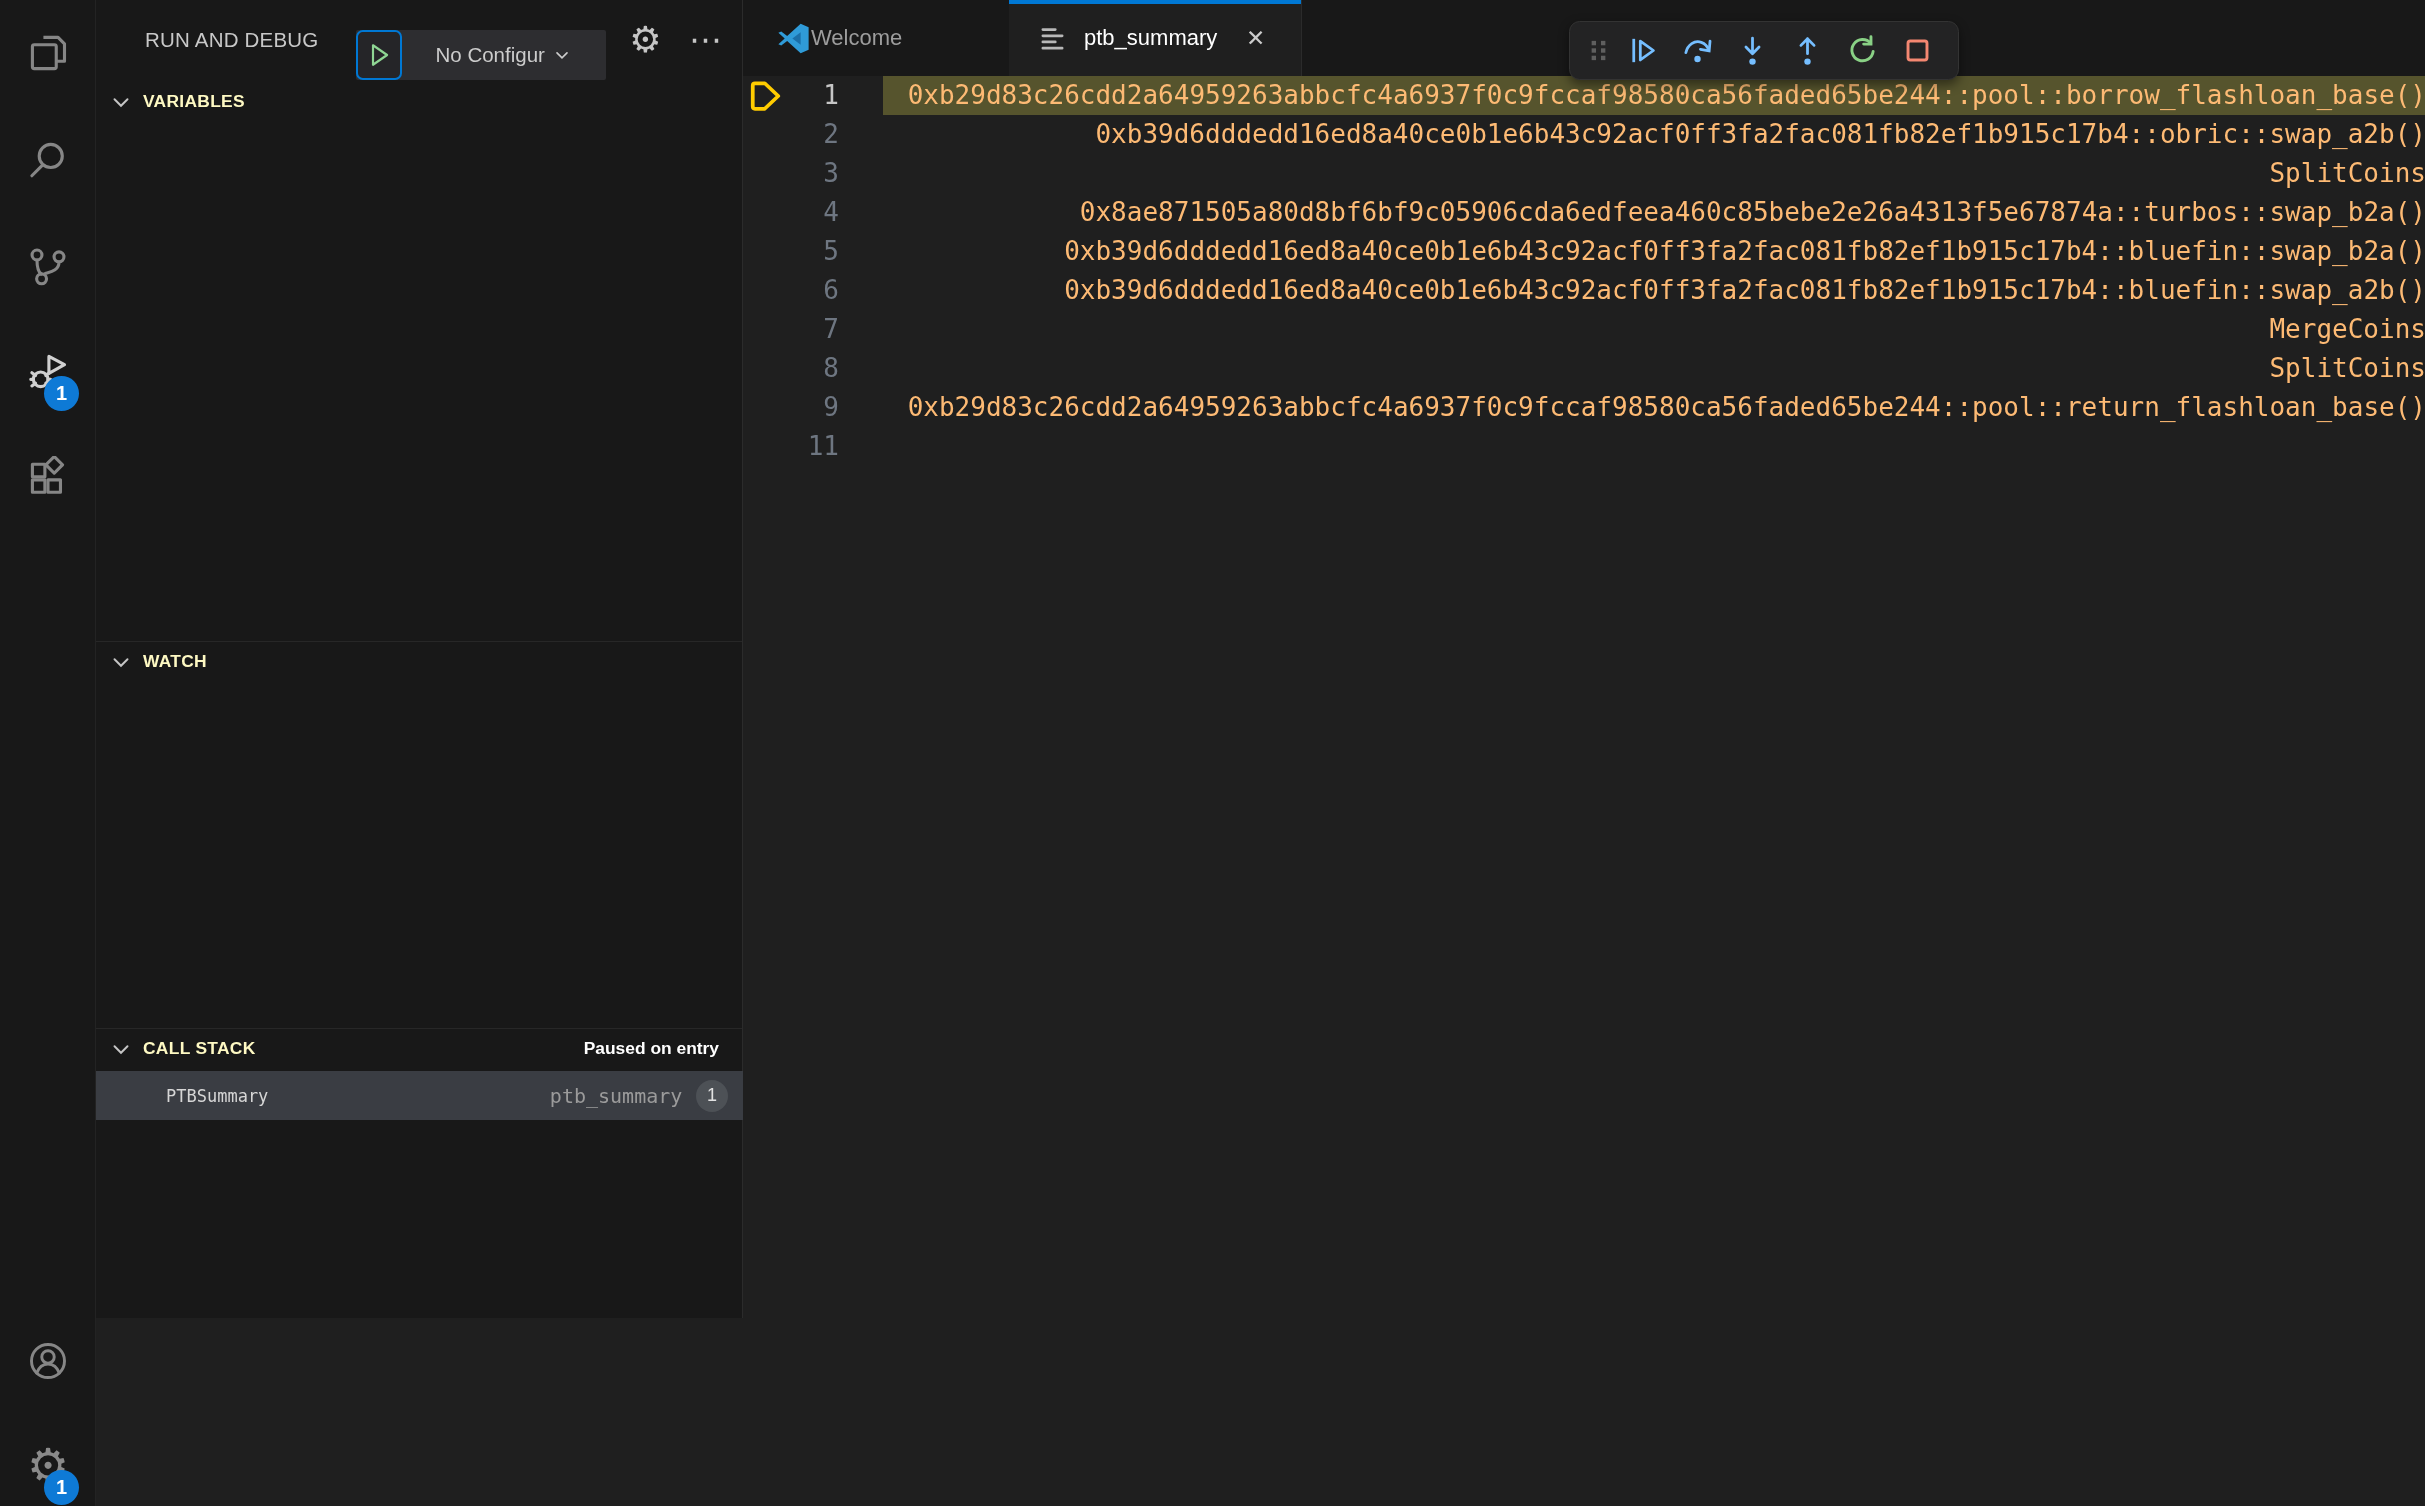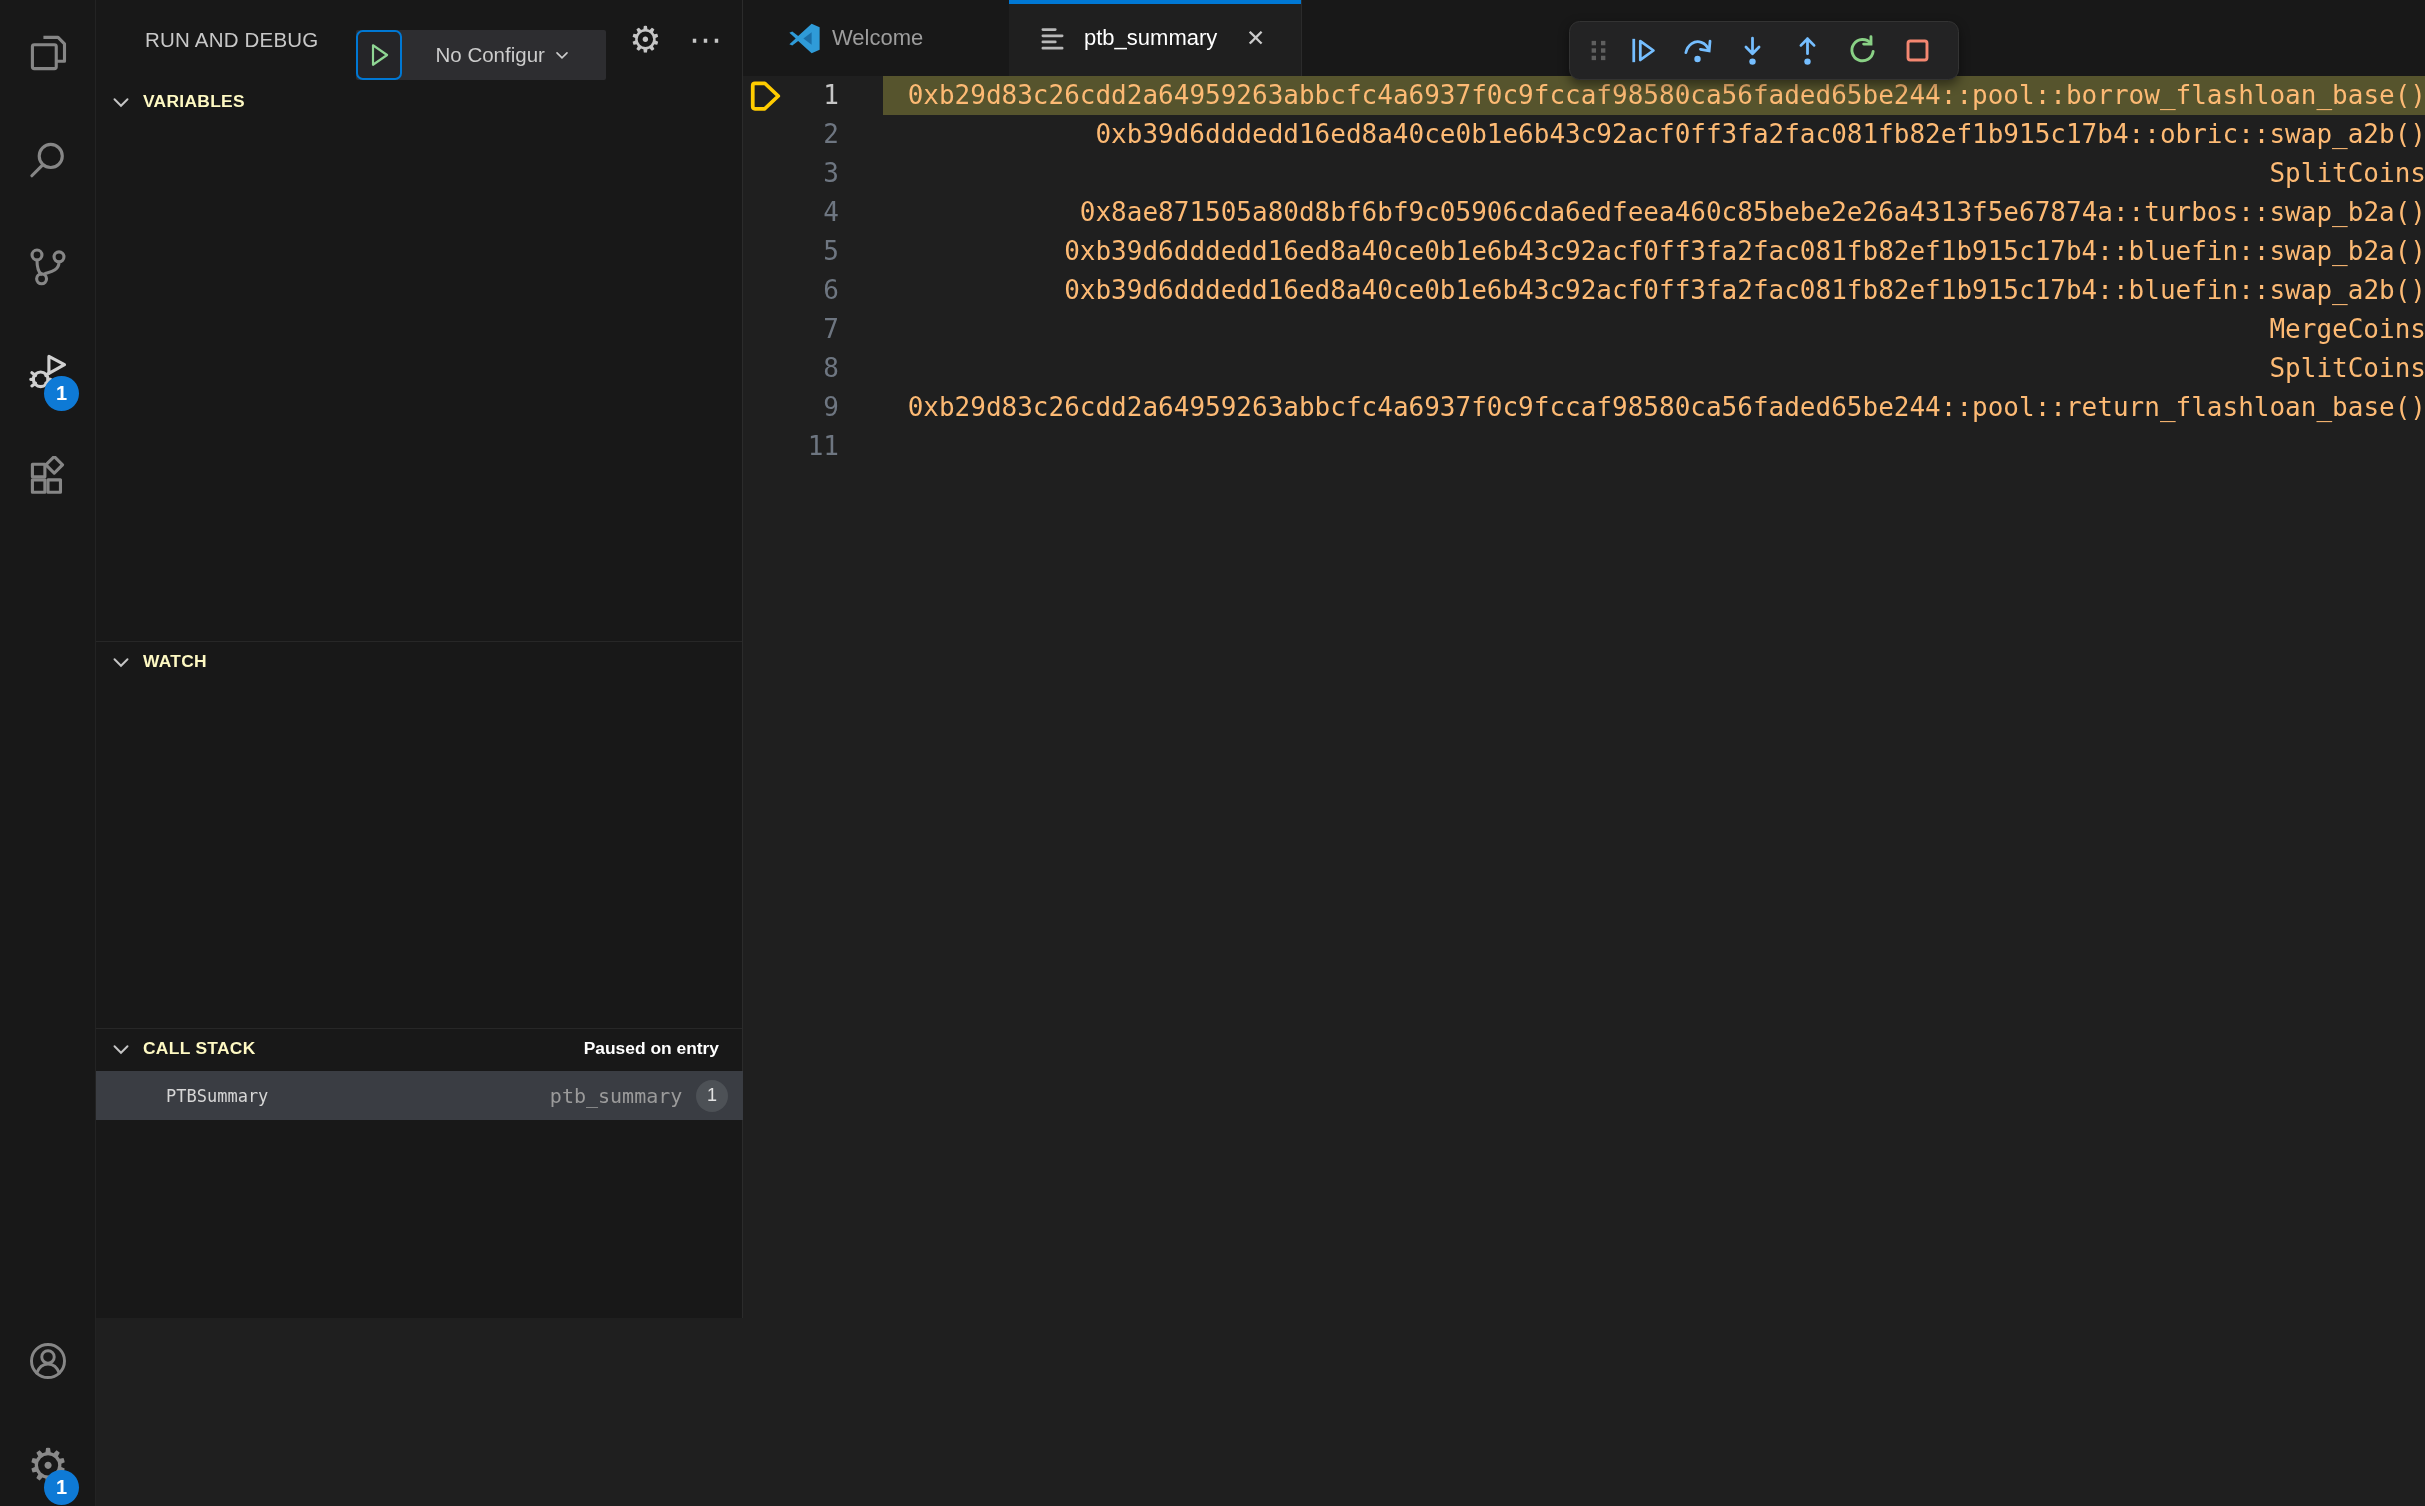--- a/index.html
+++ b/index.html
@@ -50,22 +50,22 @@
                 font-family:"DejaVu Sans Mono", monospace; }
   .frame-right { position:absolute; right:15px; display:flex; align-items:center; gap:13.7px; }
   .frame-file { color:#9b9b9b; font-size:20px; font-family:"DejaVu Sans Mono", monospace; }
   .frame-badge { width:32px; height:32px; border-radius:16px; background:#4d5156; color:#e2e2e2;
                  font-size:18px; display:flex; align-items:center; justify-content:center; }
 
   
   .editor { position:absolute; left:743px; top:0; right:0; bottom:0; background:#1f1f1f; }
   .tabbar { position:absolute; left:0; top:0; right:0; height:76px; background:#181818; }
   .tab { position:absolute; top:0; height:76px; display:flex; align-items:center; cursor:pointer; }
-  .tab-welcome { left:15px; width:265px; background:#181818; border-right:0.8px solid #2b2b2b;
-                 padding-left:30px; gap:11px;text-align:right; }
+  .tab-welcome { left:4px; width:265px; background:#181818; border-right:0.8px solid #2b2b2b;
+                 padding-left:30px; gap:1px;text-align:right; }
   .tab-welcome .tab-label { color:#9d9d9d; font-size:22px; }
   .tab-active { left:266px; width:293px; background:#1f1f1f; border-right:0.8px solid #2b2b2b;
                 padding-left:27px; gap:15px; }
   .tab-active::before { content:""; position:absolute; left:0; top:0; right:0; height:3.8px; background:#0078d4; }
   .tab-active .tab-label { color:#ffffff; font-size:22px; }
   .tab-icon { width:33px; height:33px; flex:0 0 auto; }
   .tab-close { margin-left:13.7px; color:#cccccc; font-size:23px; cursor:pointer; }
 
   .code { position:absolute; left:0; top:76px; right:0; bottom:0;
           font-family:"DejaVu Sans Mono", monospace; font-size:26px; }

